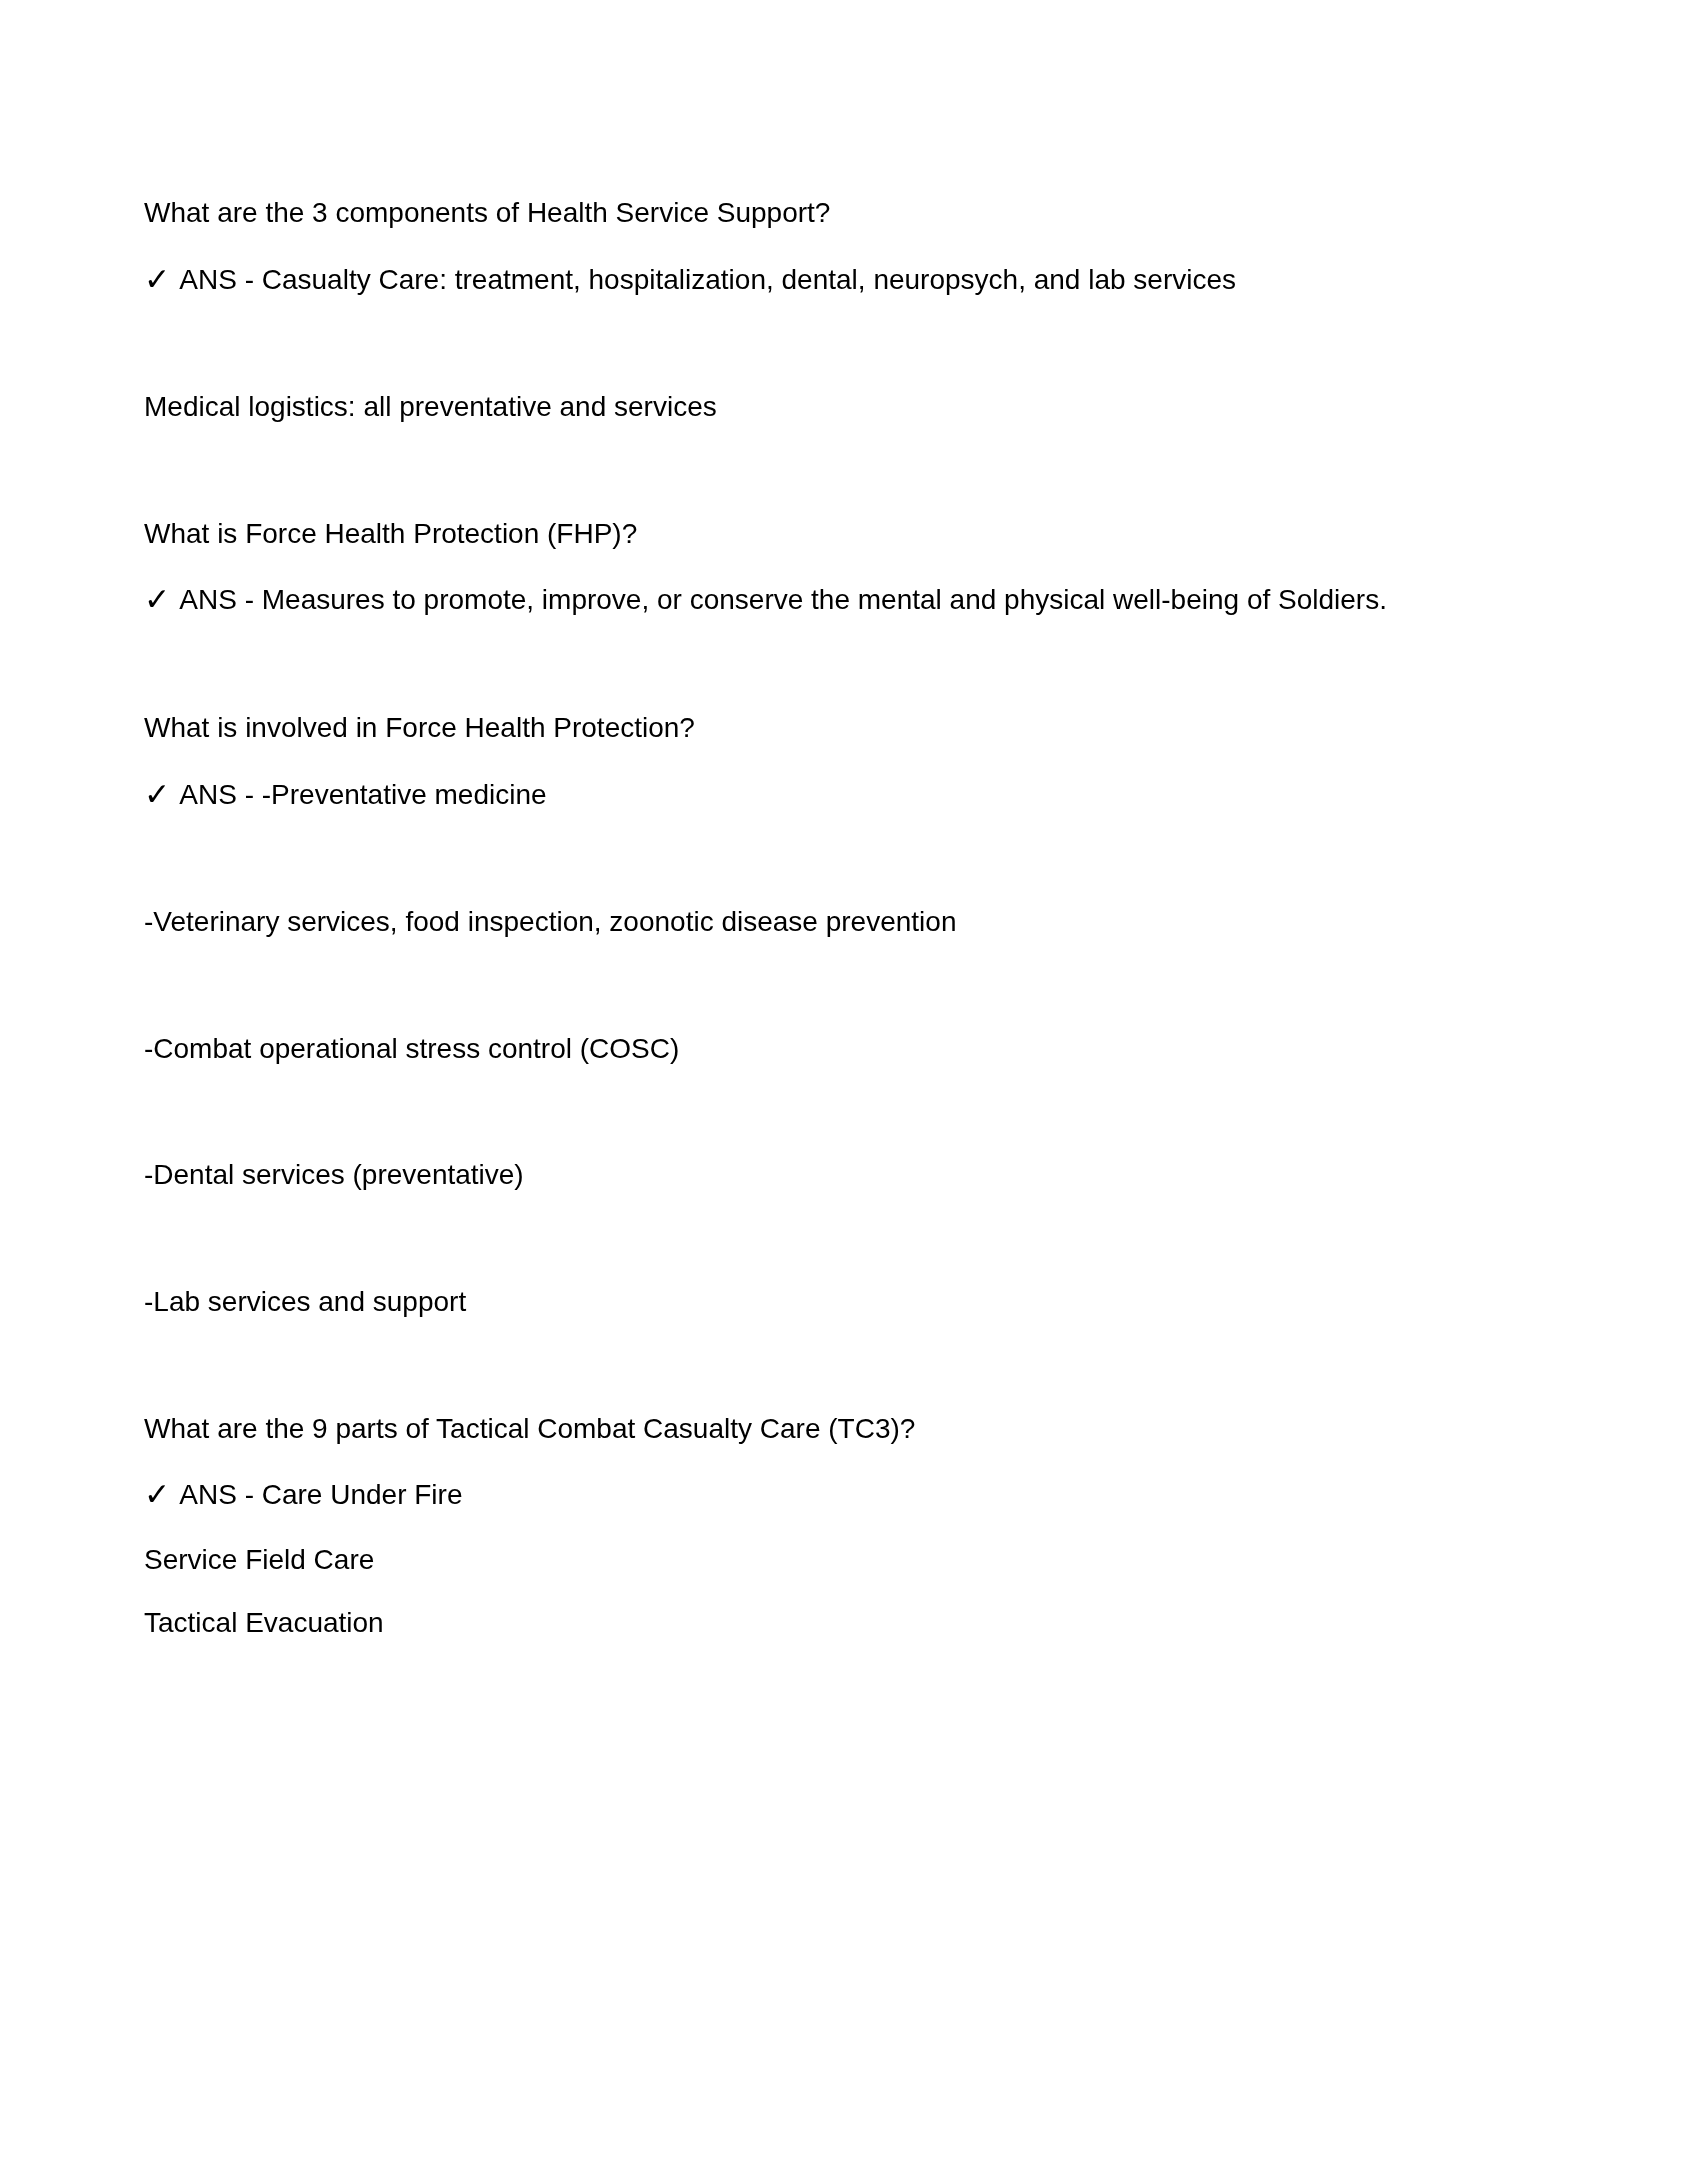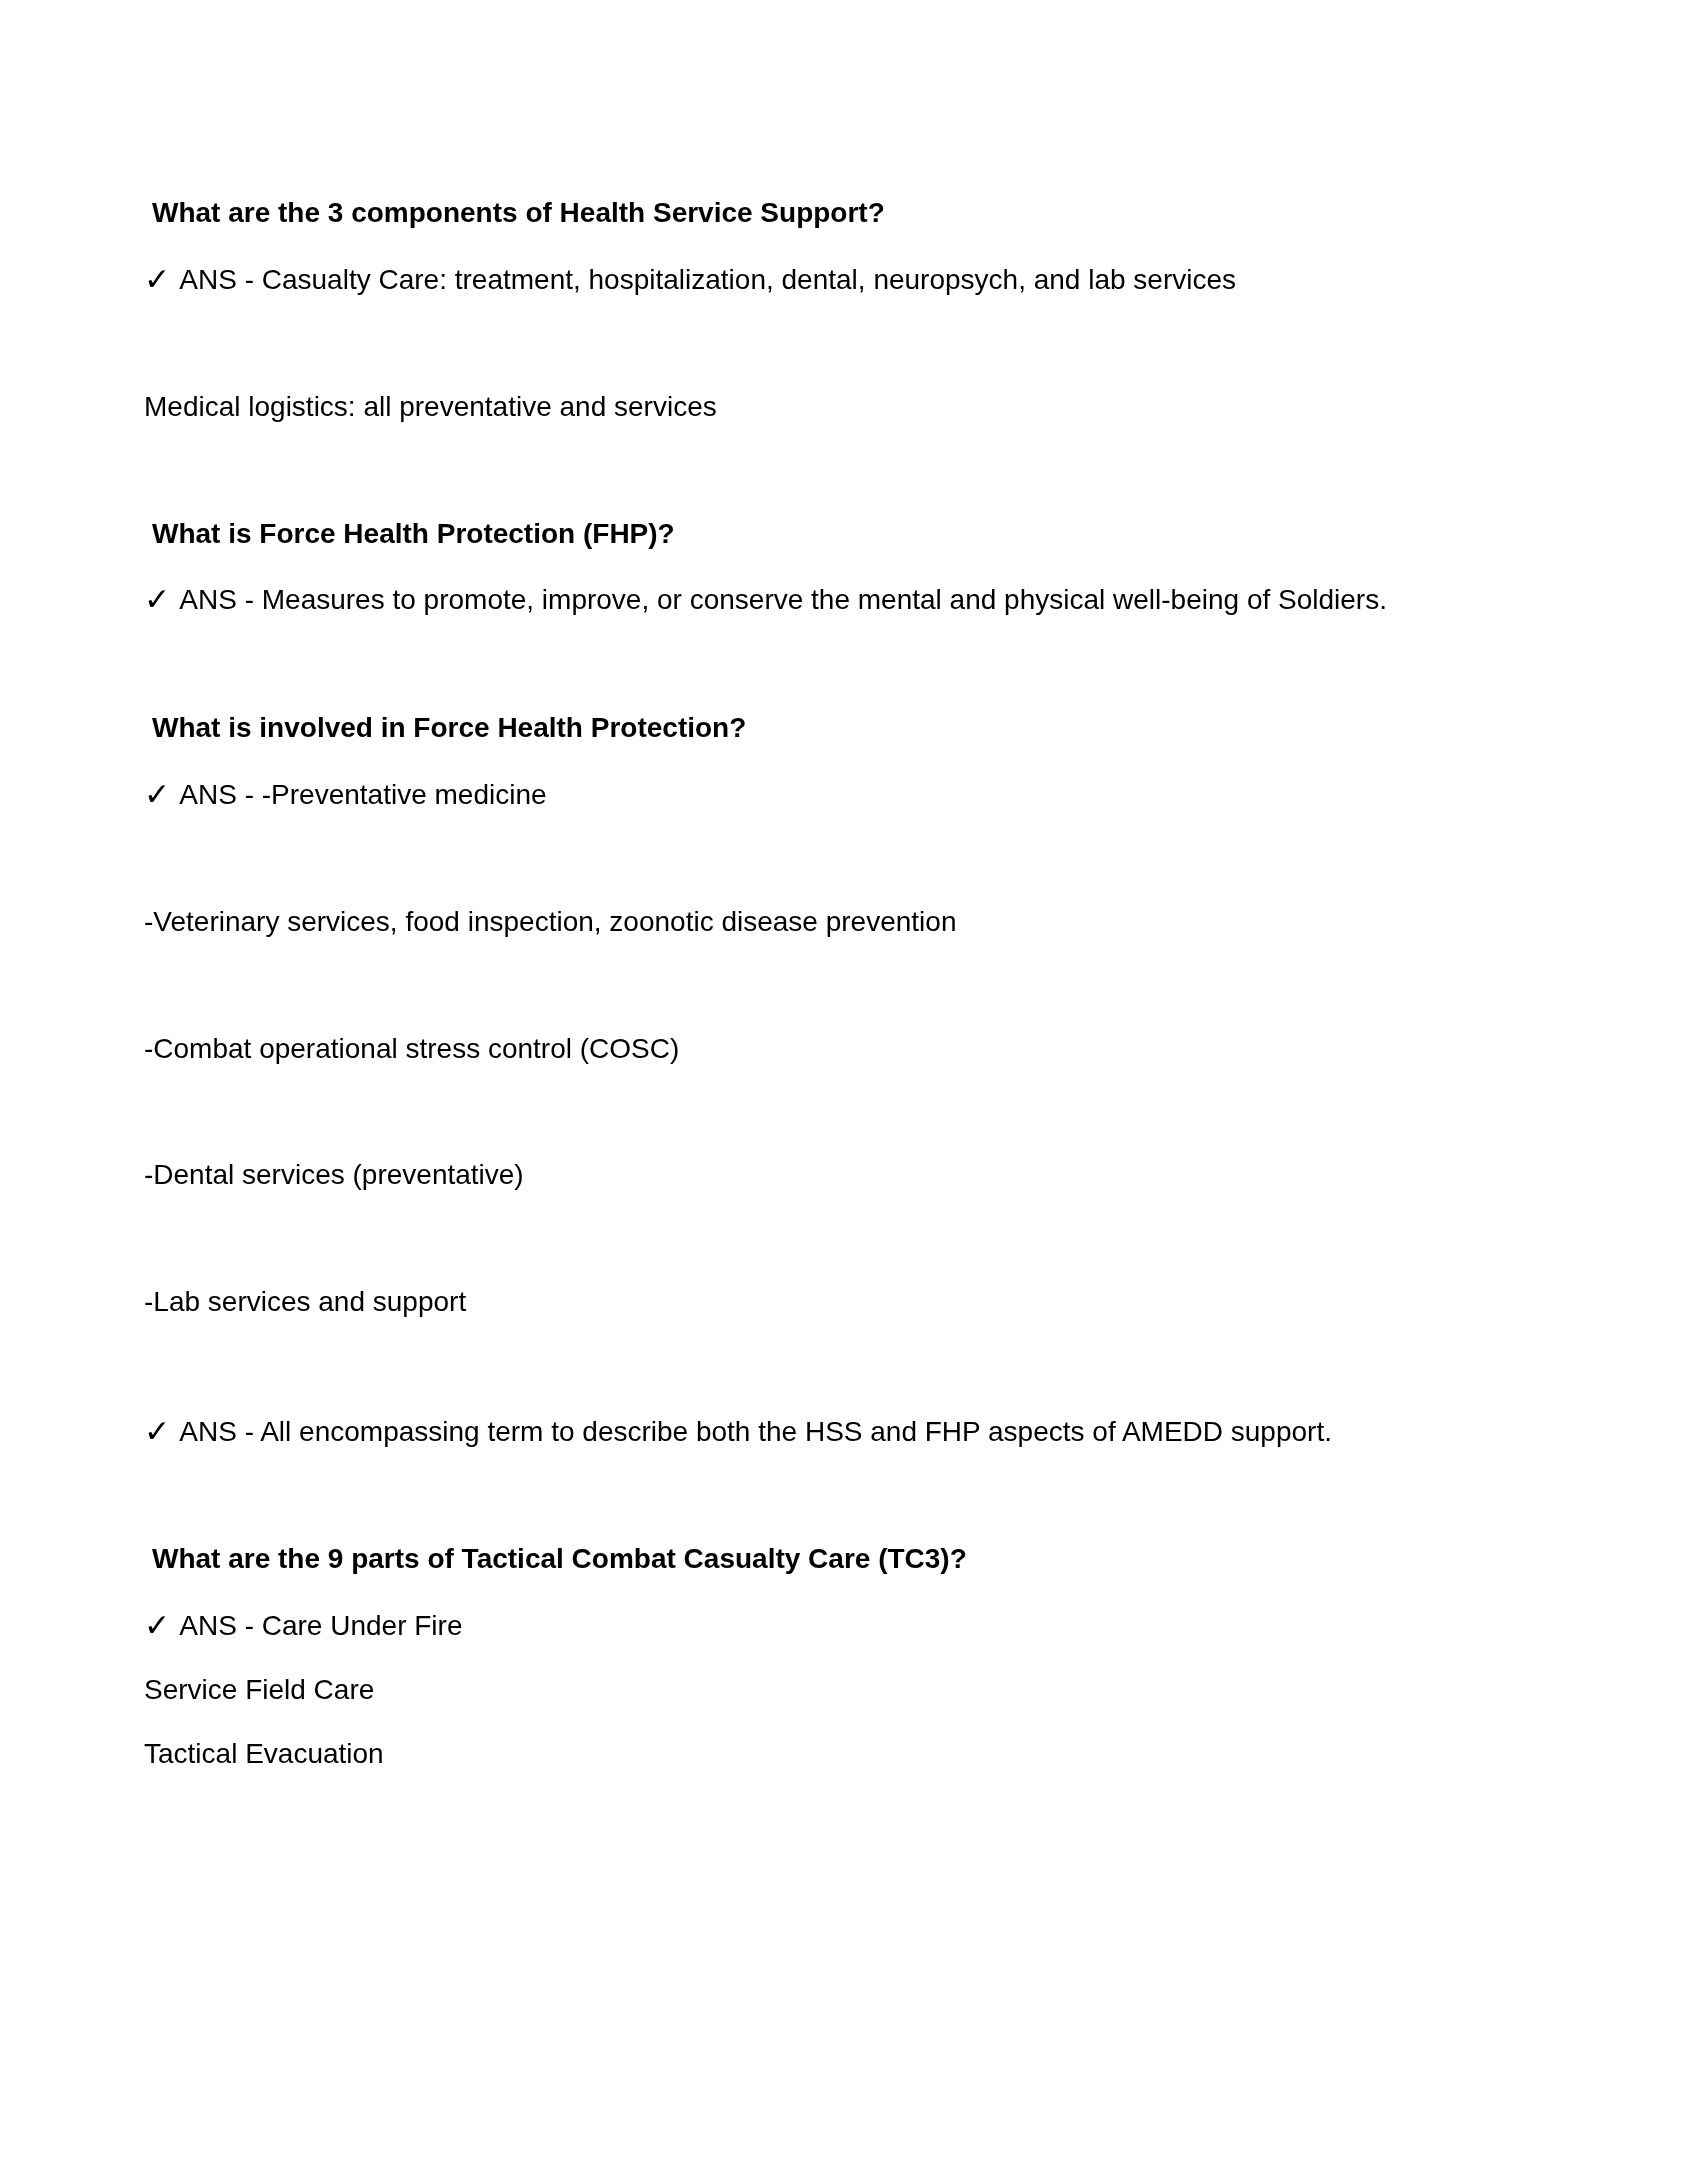--- a/index.html
+++ b/index.html
@@ -21,22 +21,21 @@
     overflow: hidden;
   }
   .para {
     margin: 0 0 30px 0;
     padding: 0;
   }
   .para.gap {
     margin-bottom: 93px;
   }
   .q {
-    font-weight: 700;
-    margin-left: 8px;
+    font-weight: 400;
   }
   .a .check {
     display: inline-block;
     font-size: 1.12em;
     font-weight: 500;
     margin-right: 9px;
     transform: translateY(1px);
   }
 </style>
 </head>
@@ -61,21 +60,20 @@
 
   <p class="para t gap">-Veterinary services, food inspection, zoonotic disease prevention</p>
 
   <p class="para t gap">-Combat operational stress control (COSC)</p>
 
   <p class="para t gap">-Dental services (preventative)</p>
 
   <p class="para t gap">-Lab services and support</p>
 
 
-  <p class="para a gap"><span class="check">✓</span><span>ANS - All encompassing term to describe both the HSS and FHP aspects of AMEDD support.</span></p>
 
   <p class="para q">What are the 9 parts of Tactical Combat Casualty Care (TC3)?</p>
 
   <p class="para a"><span class="check">✓</span><span>ANS - Care Under Fire</span></p>
 
   <p class="para t">Service Field Care</p>
 
   <p class="para t">Tactical Evacuation</p>
 
 </div>

